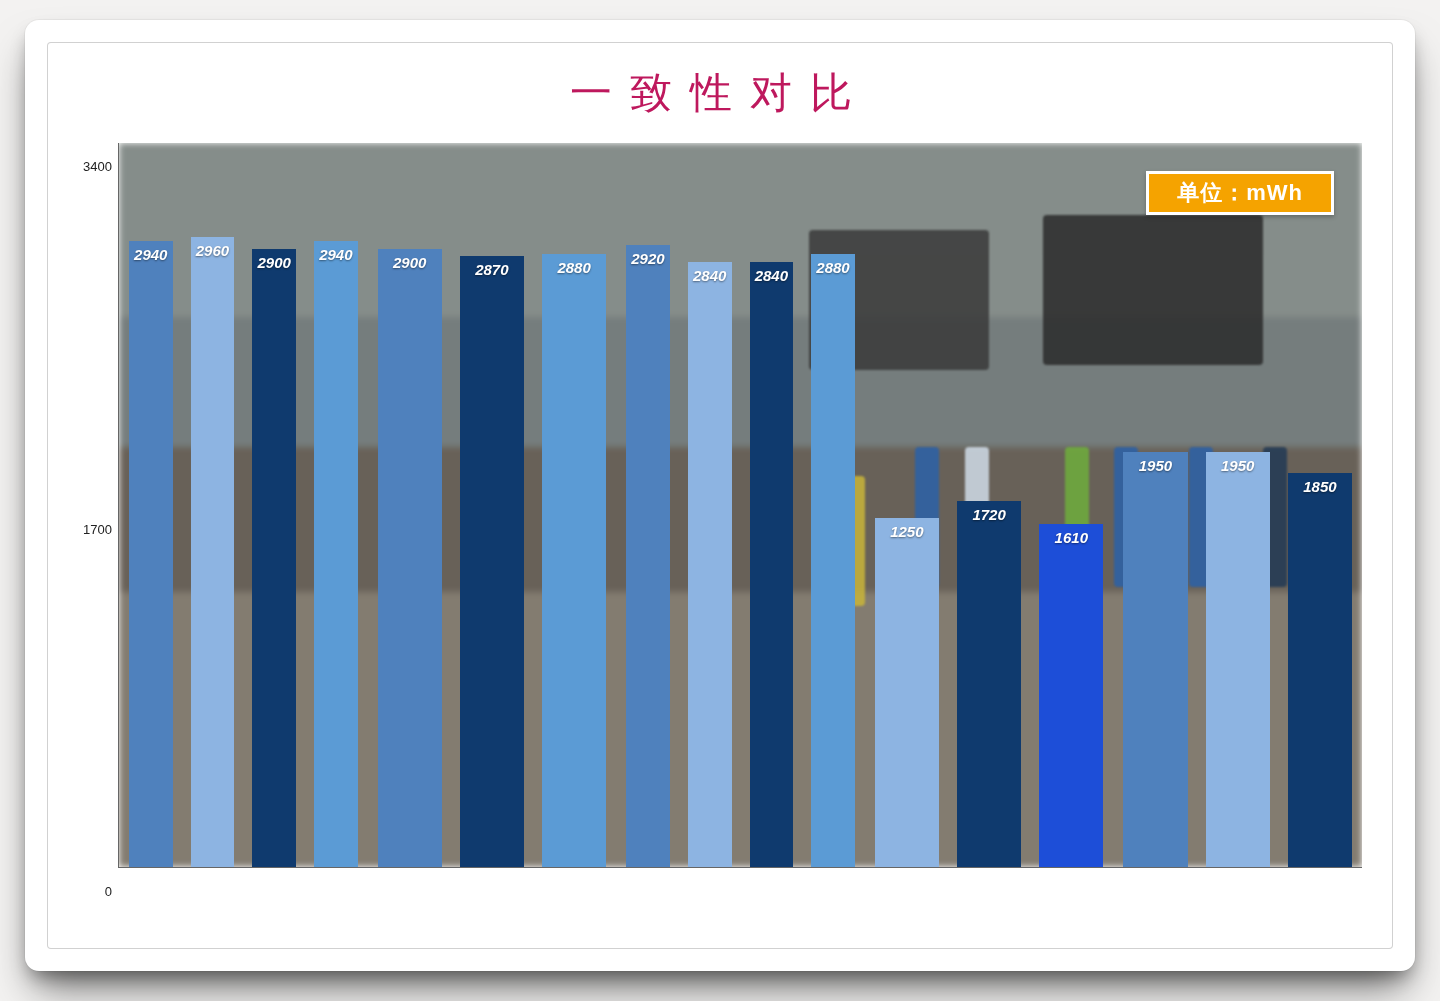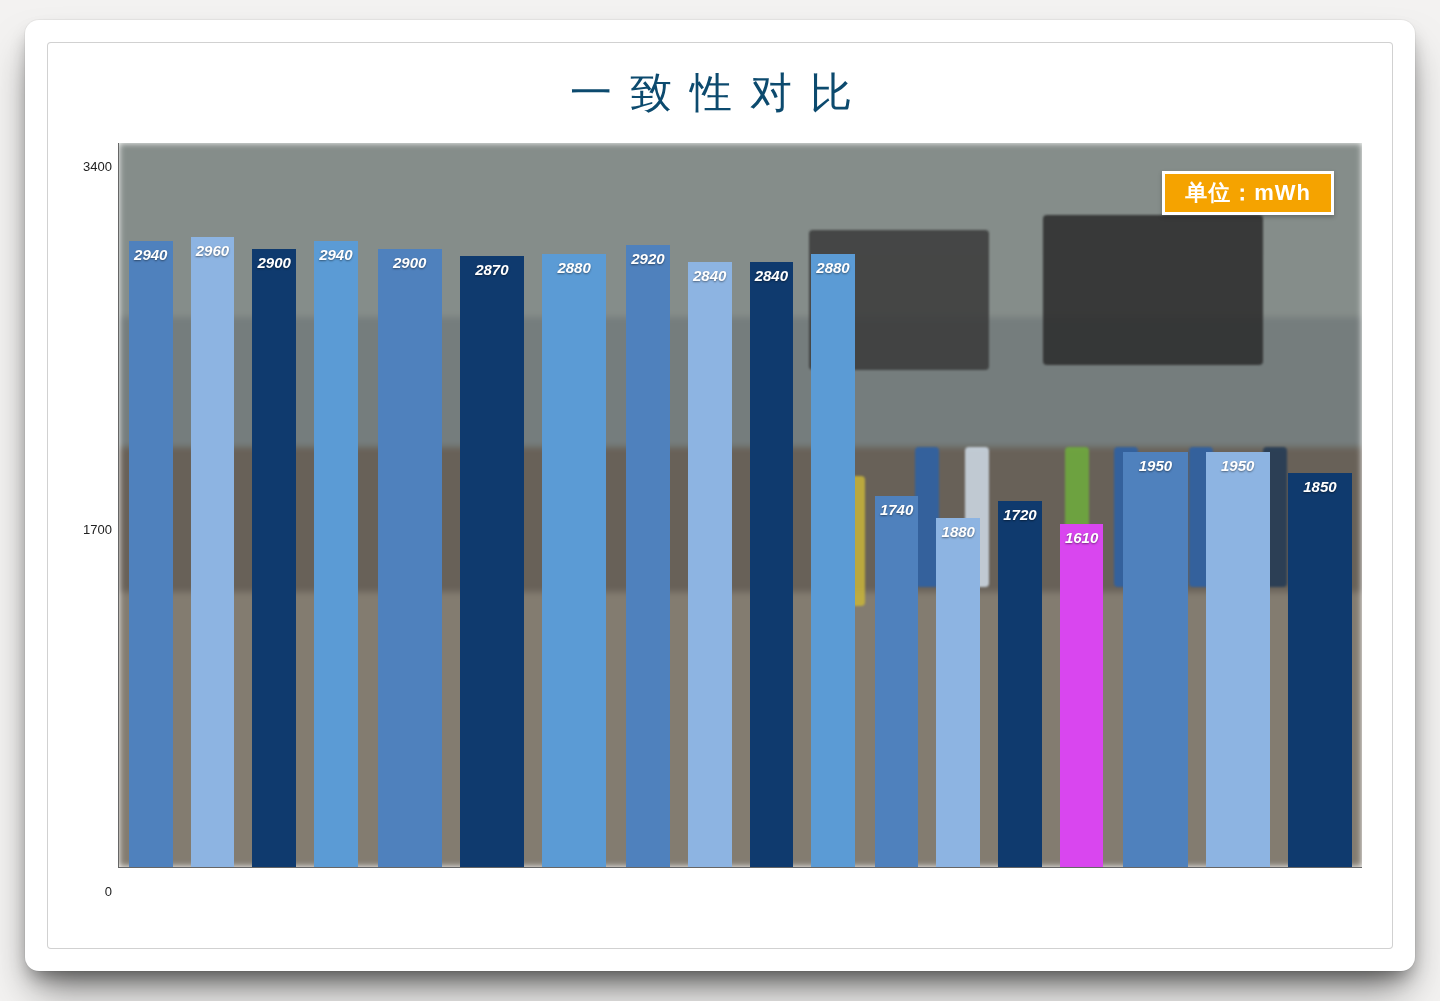--- a/index.html
+++ b/index.html
@@ -30,21 +30,21 @@
     overflow: hidden;
   }
   .title {
     position: absolute;
     top: 22px;
     left: 0; right: 0;
     text-align: center;
     font-size: 42px;
     font-weight: 400;
     letter-spacing: 18px;
-    color: #0c4a6e;
+    color: #be185d;
   }
   .plot {
     position: absolute;
     top: 100px;
     left: 70px;
     right: 30px;
     bottom: 80px;
   }
   .plot-area {
     position: absolute;
@@ -113,21 +113,21 @@
     font-weight: 700;
     font-style: italic;
     color: #fff;
     text-shadow: 0 1px 2px rgba(0,0,0,0.45);
     white-space: nowrap;
   }
   .unit-badge {
     position: absolute;
     top: 28px;
     right: 28px;
-    padding: 4px 20px;
+    padding: 4px 28px;
     background: #f5a300;
     border: 3px solid #fff;
     color: #fff;
     font-size: 22px;
     font-weight: 700;
     letter-spacing: 1px;
     box-shadow: 0 2px 4px rgba(0,0,0,0.25);
   }
 </style>
 </head>
@@ -205,30 +205,27 @@
                 <div class="bar" style="height: 83.5294%; background: rgb(15, 58, 110);">
                   <div class="bar-val">2840</div>
                 </div>
                 <div class="bar" style="height: 84.7059%; background: rgb(91, 155, 213);">
                   <div class="bar-val">2880</div>
                 </div>
               </div>
             </div>
             <div class="group">
               <div class="bars">
-                <div class="bar" style="height: 51.1765%; background: rgb(79, 129, 189);">
-                  <div class="bar-val">1740</div>
-                </div>
                 <div class="bar" style="height: 48.2353%; background: rgb(141, 180, 226);">
-                  <div class="bar-val">1880</div>
+                  <div class="bar-val">1250</div>
                 </div>
                 <div class="bar" style="height: 50.5882%; background: rgb(15, 58, 110);">
                   <div class="bar-val">1720</div>
                 </div>
-                <div class="bar" style="height: 47.3529%; background: #d946ef;">
+                <div class="bar" style="height: 47.3529%; background: #1d4ed8;">
                   <div class="bar-val">1610</div>
                 </div>
               </div>
             </div>
             <div class="group">
               <div class="bars">
                 <div class="bar" style="height: 57.3529%; background: rgb(79, 129, 189);">
                   <div class="bar-val">1950</div>
                 </div>
                 <div class="bar" style="height: 57.3529%; background: rgb(141, 180, 226);">

